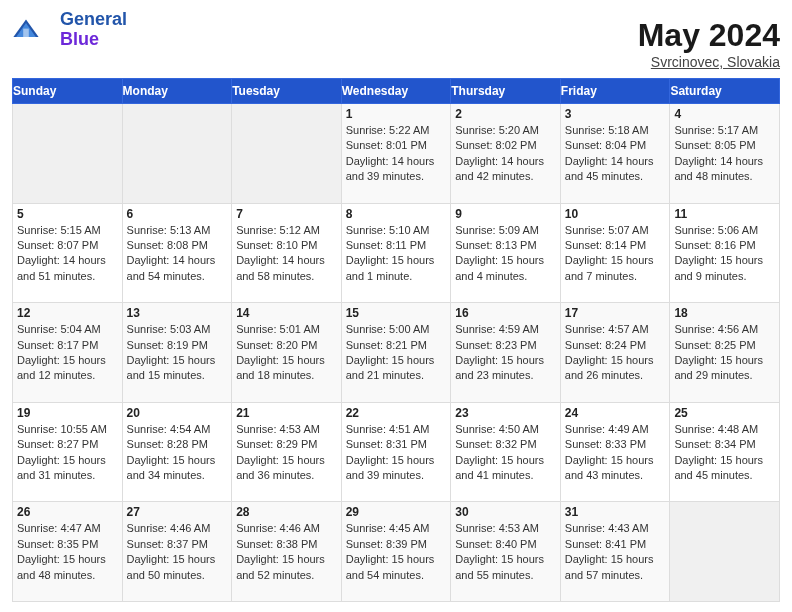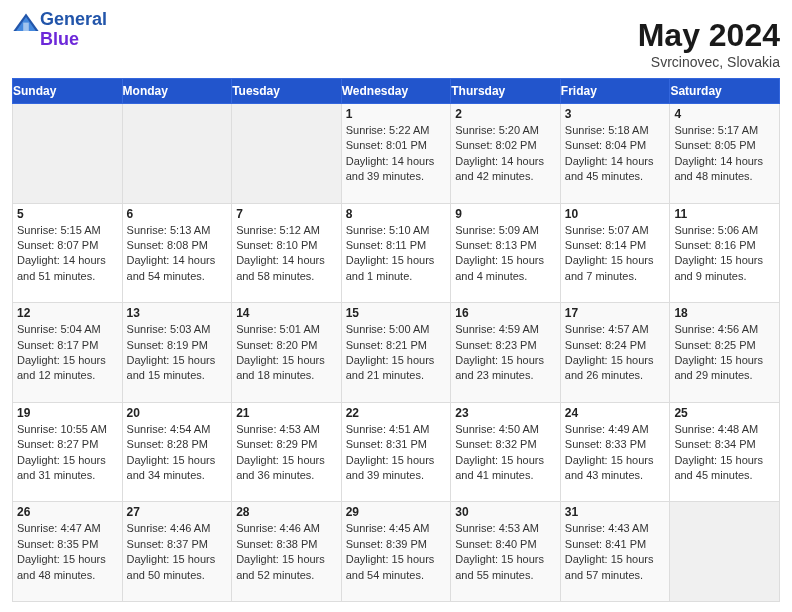--- a/index.html
+++ b/index.html
@@ -18,22 +18,22 @@
       flex-direction: column;
     }
     .header {
       display: flex;
       justify-content: space-between;
       align-items: flex-start;
       margin-bottom: 8px;
     }
     .logo {
       display: flex;
-      align-items: flex-start;
-      gap: 0;
+      align-items: center;
+      gap: 20px;
     }
     .logo-text {
       font-size: 18px;
       font-weight: bold;
       color: #1a1a1a;
       line-height: 1.1;
     }
     .logo-text span {
       color: #2255aa;
     }
@@ -46,20 +46,21 @@
     }
     .main-title {
       font-size: 32px;
       font-weight: bold;
       color: #1a1a1a;
       margin-top: 7px;
     }
     .subtitle {
       font-size: 14px;
       color: #444;
+      text-decoration: underline;
     }
     .calendar {
       flex: 1;
       border: 1px solid #ccc;
       border-collapse: collapse;
       width: 100%;
       table-layout: fixed;
     }
     .calendar th {
       background: #2255cc;

